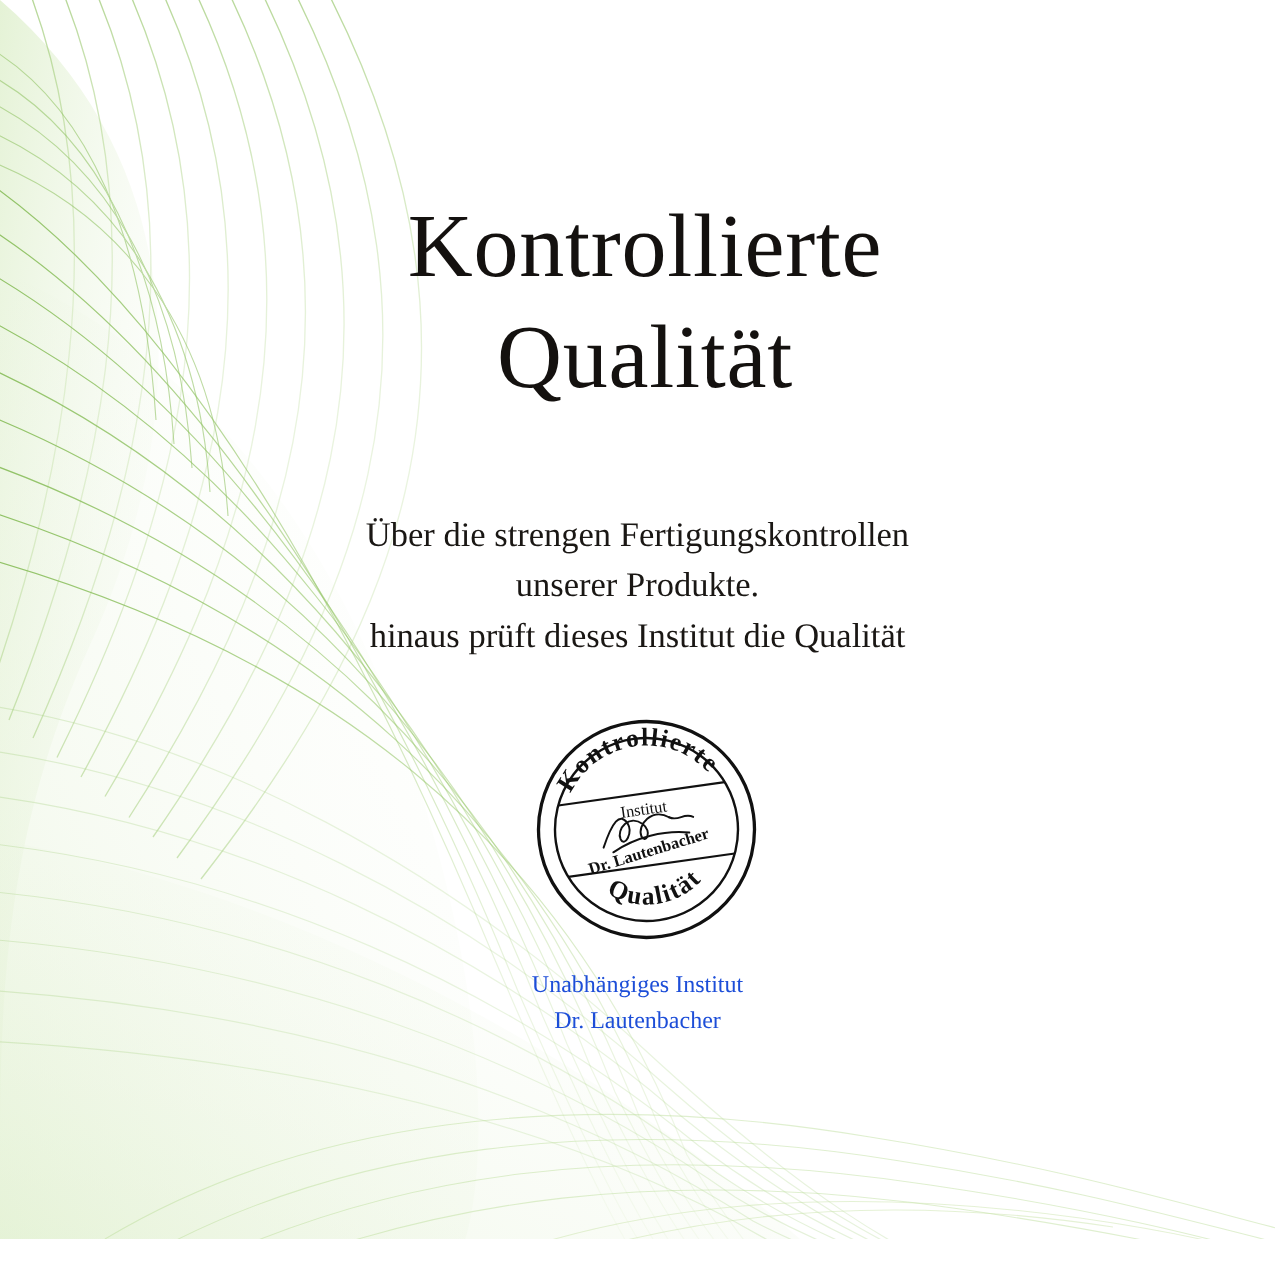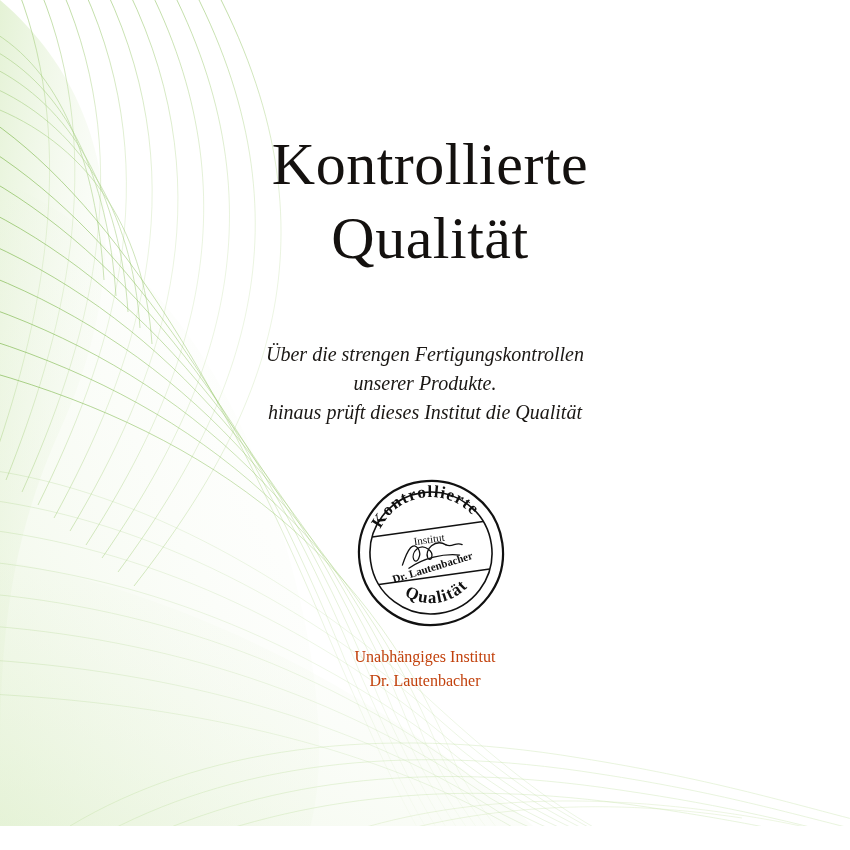--- a/index.html
+++ b/index.html
@@ -53,39 +53,38 @@
     padding-left: 10px;
   }
   #subtitle {
     position: absolute;
     left: 225px;
     top: 340px;
     width: 400px;
     text-align: center;
     color: #1a1714;
     font-family: "Liberation Serif", serif;
-    font-size: 20px;
+    font-size: 23px;
     line-height: 1.45;
-    font-style: italic;
   }
   #subtitle div { display: block; }
   #seal-wrap {
     position: absolute;
     left: 355px;
     top: 477px;
     width: 152px;
     height: 152px;
   }
   #institute {
     position: absolute;
     left: 225px;
     top: 645px;
     width: 400px;
     text-align: center;
-    color: #c2410c;
+    color: #1d4ed8;
     font-family: "Liberation Serif", serif;
     font-size: 16px;
     line-height: 1.5;
   }
   #institute div { display: block; }
 </style>
 </head>
 <body>
 
 <div id="page">

